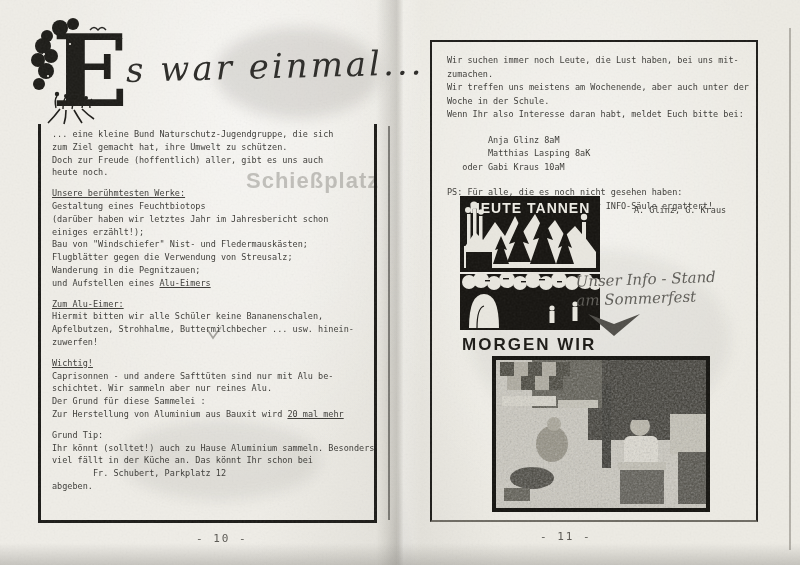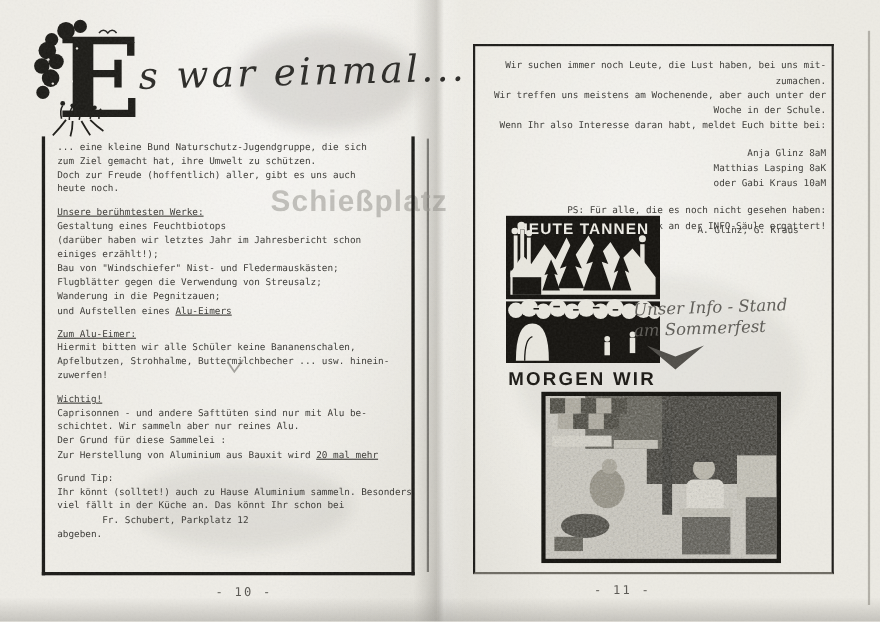--- a/index.html
+++ b/index.html
@@ -19,21 +19,21 @@
       linear-gradient(260deg,#edebe4 78%,#e2e0d9 96%,#d0cec8 100%),#eae7e1;}
   .fold{position:absolute;left:376px;top:0;width:46px;height:565px;
     background:linear-gradient(90deg,transparent,rgba(120,117,110,.28) 45%,rgba(255,255,255,.25) 60%,transparent);}
   .fold-crease{position:absolute;left:388px;top:126px;width:2px;height:394px;background:#4a4843;opacity:.65;}
   .edge-right{position:absolute;left:789px;top:28px;width:2px;height:522px;background:#b3b0a8;}
   .bottom-shadow{position:absolute;left:0;top:543px;width:800px;height:22px;
     background:linear-gradient(to bottom,transparent,rgba(150,148,142,.45));}
 
   
   .ghost-word{position:absolute;left:246px;top:168px;font-family:"Liberation Sans",sans-serif;
-    font-weight:bold;font-size:27px;letter-spacing:1px;color:#96948e;opacity:.55;filter:blur(.7px);}
+    font-weight:bold;font-size:22px;letter-spacing:1px;color:#96948e;opacity:.55;filter:blur(.7px);}
   .ghost-blob{position:absolute;border-radius:50%;filter:blur(7px);pointer-events:none;}
   .gb1{left:215px;top:28px;width:165px;height:90px;background:rgba(125,122,114,.20);}
   .gb2{left:120px;top:420px;width:200px;height:80px;background:rgba(130,127,119,.14);}
   .gb3{left:470px;top:250px;width:260px;height:180px;background:rgba(128,125,117,.10);}
 
   
   .lframe{position:absolute;left:38px;top:124px;width:333px;height:396px;
     border-left:3px solid #1b1a17;border-right:3px solid #1b1a17;border-bottom:3px solid #1b1a17;}
 
   
@@ -41,21 +41,21 @@
     border:2px solid #1c1b18;border-bottom-color:#6e6b63;}
 
   
   .dropcap{position:absolute;left:30px;top:14px;width:108px;height:112px;}
   .title-script{position:absolute;left:126px;top:46px;font-family:"DejaVu Serif","Liberation Serif",serif;
     font-style:italic;font-size:34px;color:#2b2a27;letter-spacing:3px;transform:rotate(-1.5deg);white-space:nowrap;}
 
   
   .tcol{position:absolute;font-size:8.5px;line-height:12.8px;color:#3b3a36;}
   .left-text{left:52px;top:128px;width:326px;}
-  .right-text{left:447px;top:54px;width:304px;font-size:8.5px;line-height:13.5px;text-align:right;}
+  .right-text{left:447px;top:54px;width:304px;font-size:8.5px;line-height:13.5px;}
   .tblock + .tblock{margin-top:8px;}
   .right-text .tblock + .tblock{margin-top:12px;}
   .tline{white-space:pre;}
   .tline .u{text-decoration:underline;text-align:right;}
 
   .signature{position:absolute;left:634px;top:205px;font-size:8.5px;color:#3b3a36;white-space:pre;}
 
   .pagenum{position:absolute;font-size:11px;color:#595752;letter-spacing:2px;}
   .pagenum-left{left:196px;top:532px;}
   .pagenum-right{left:540px;top:530px;}

